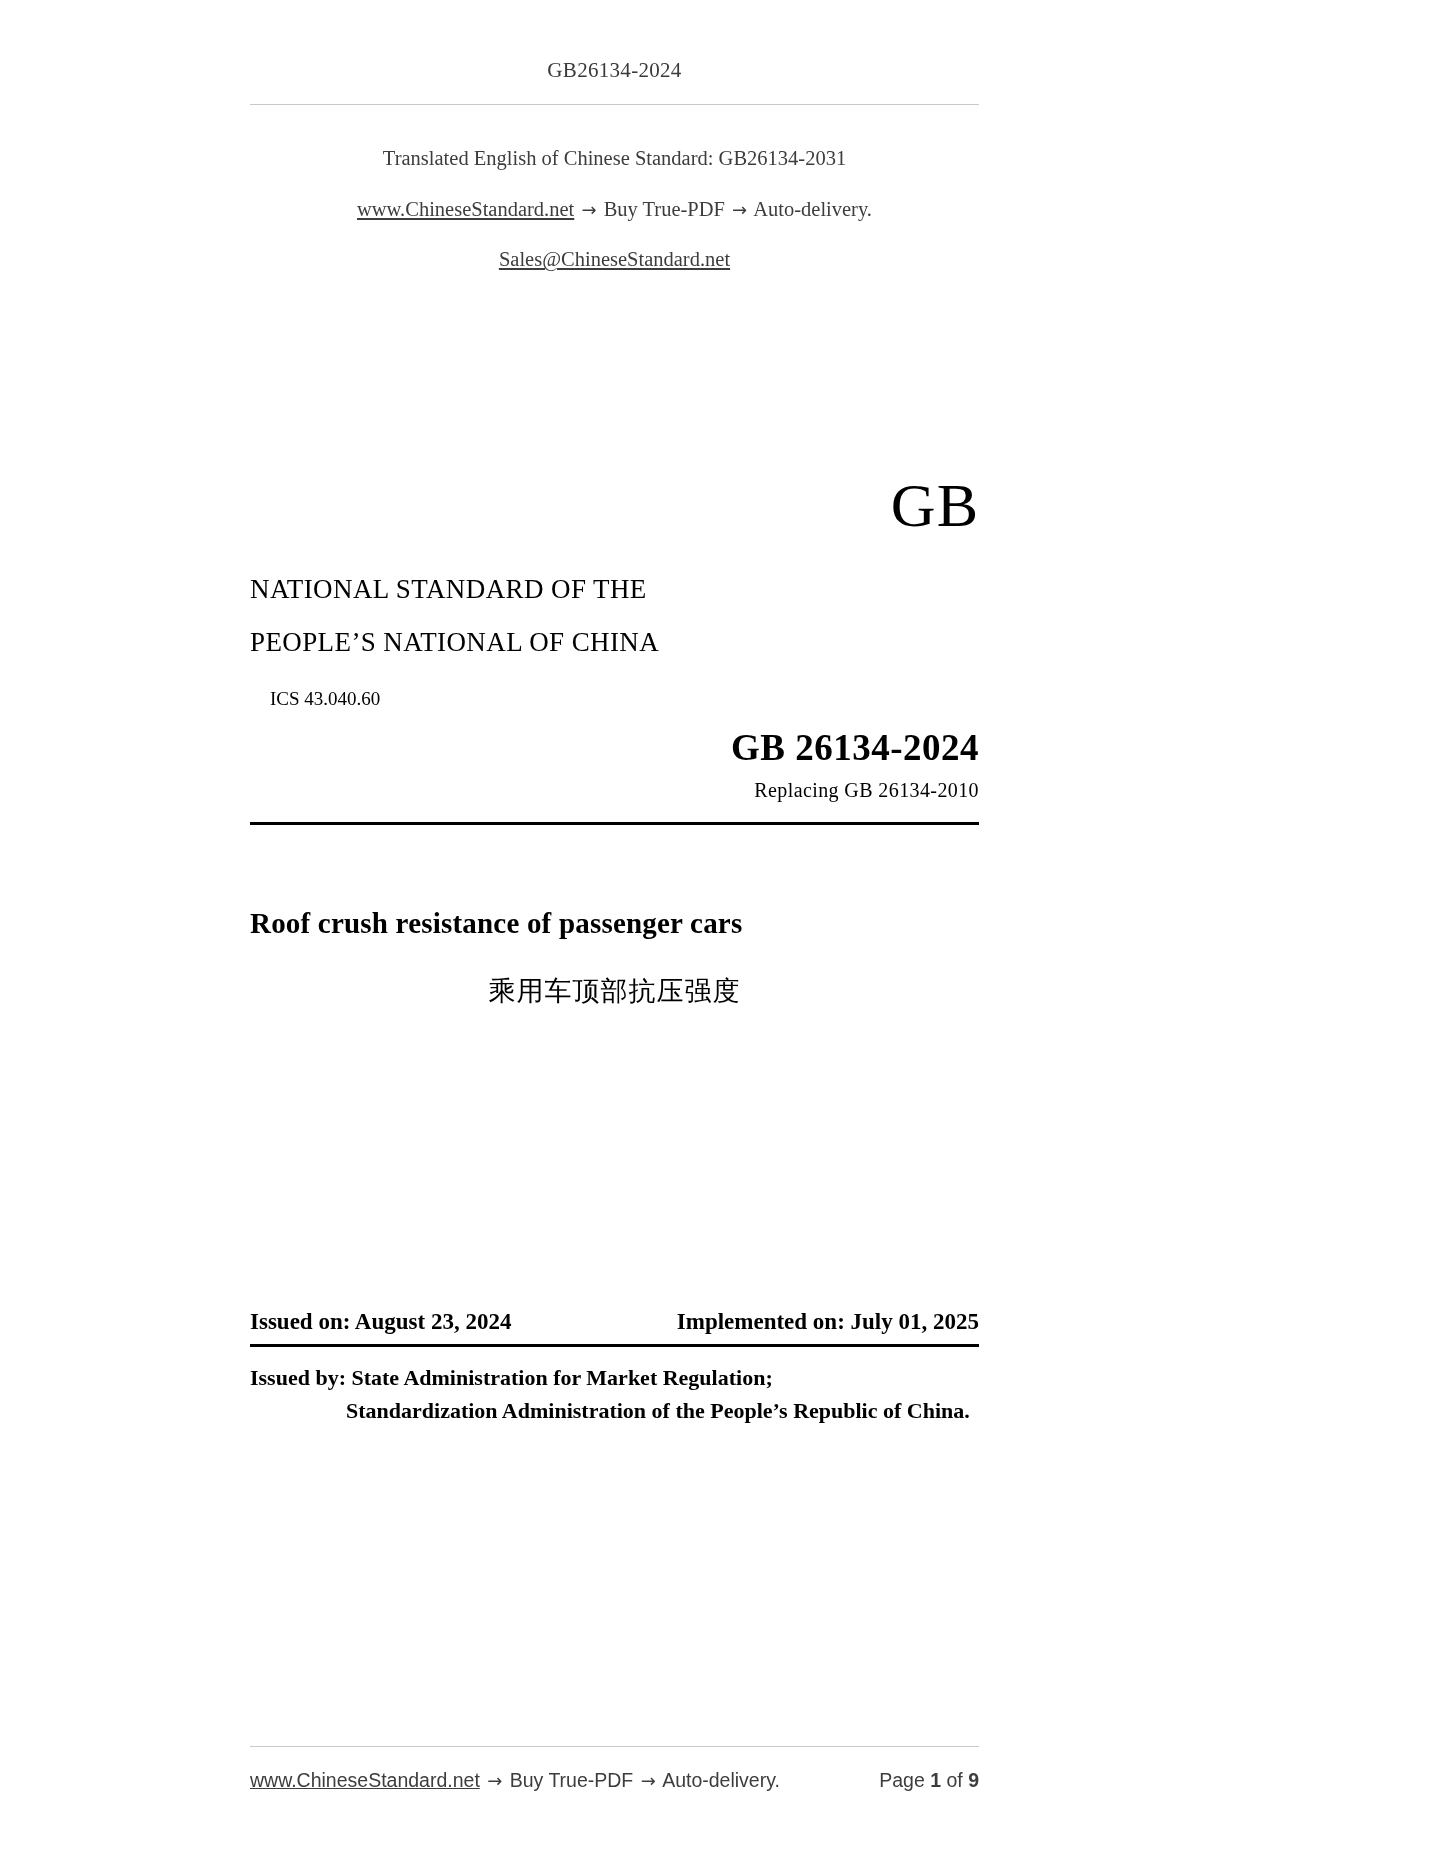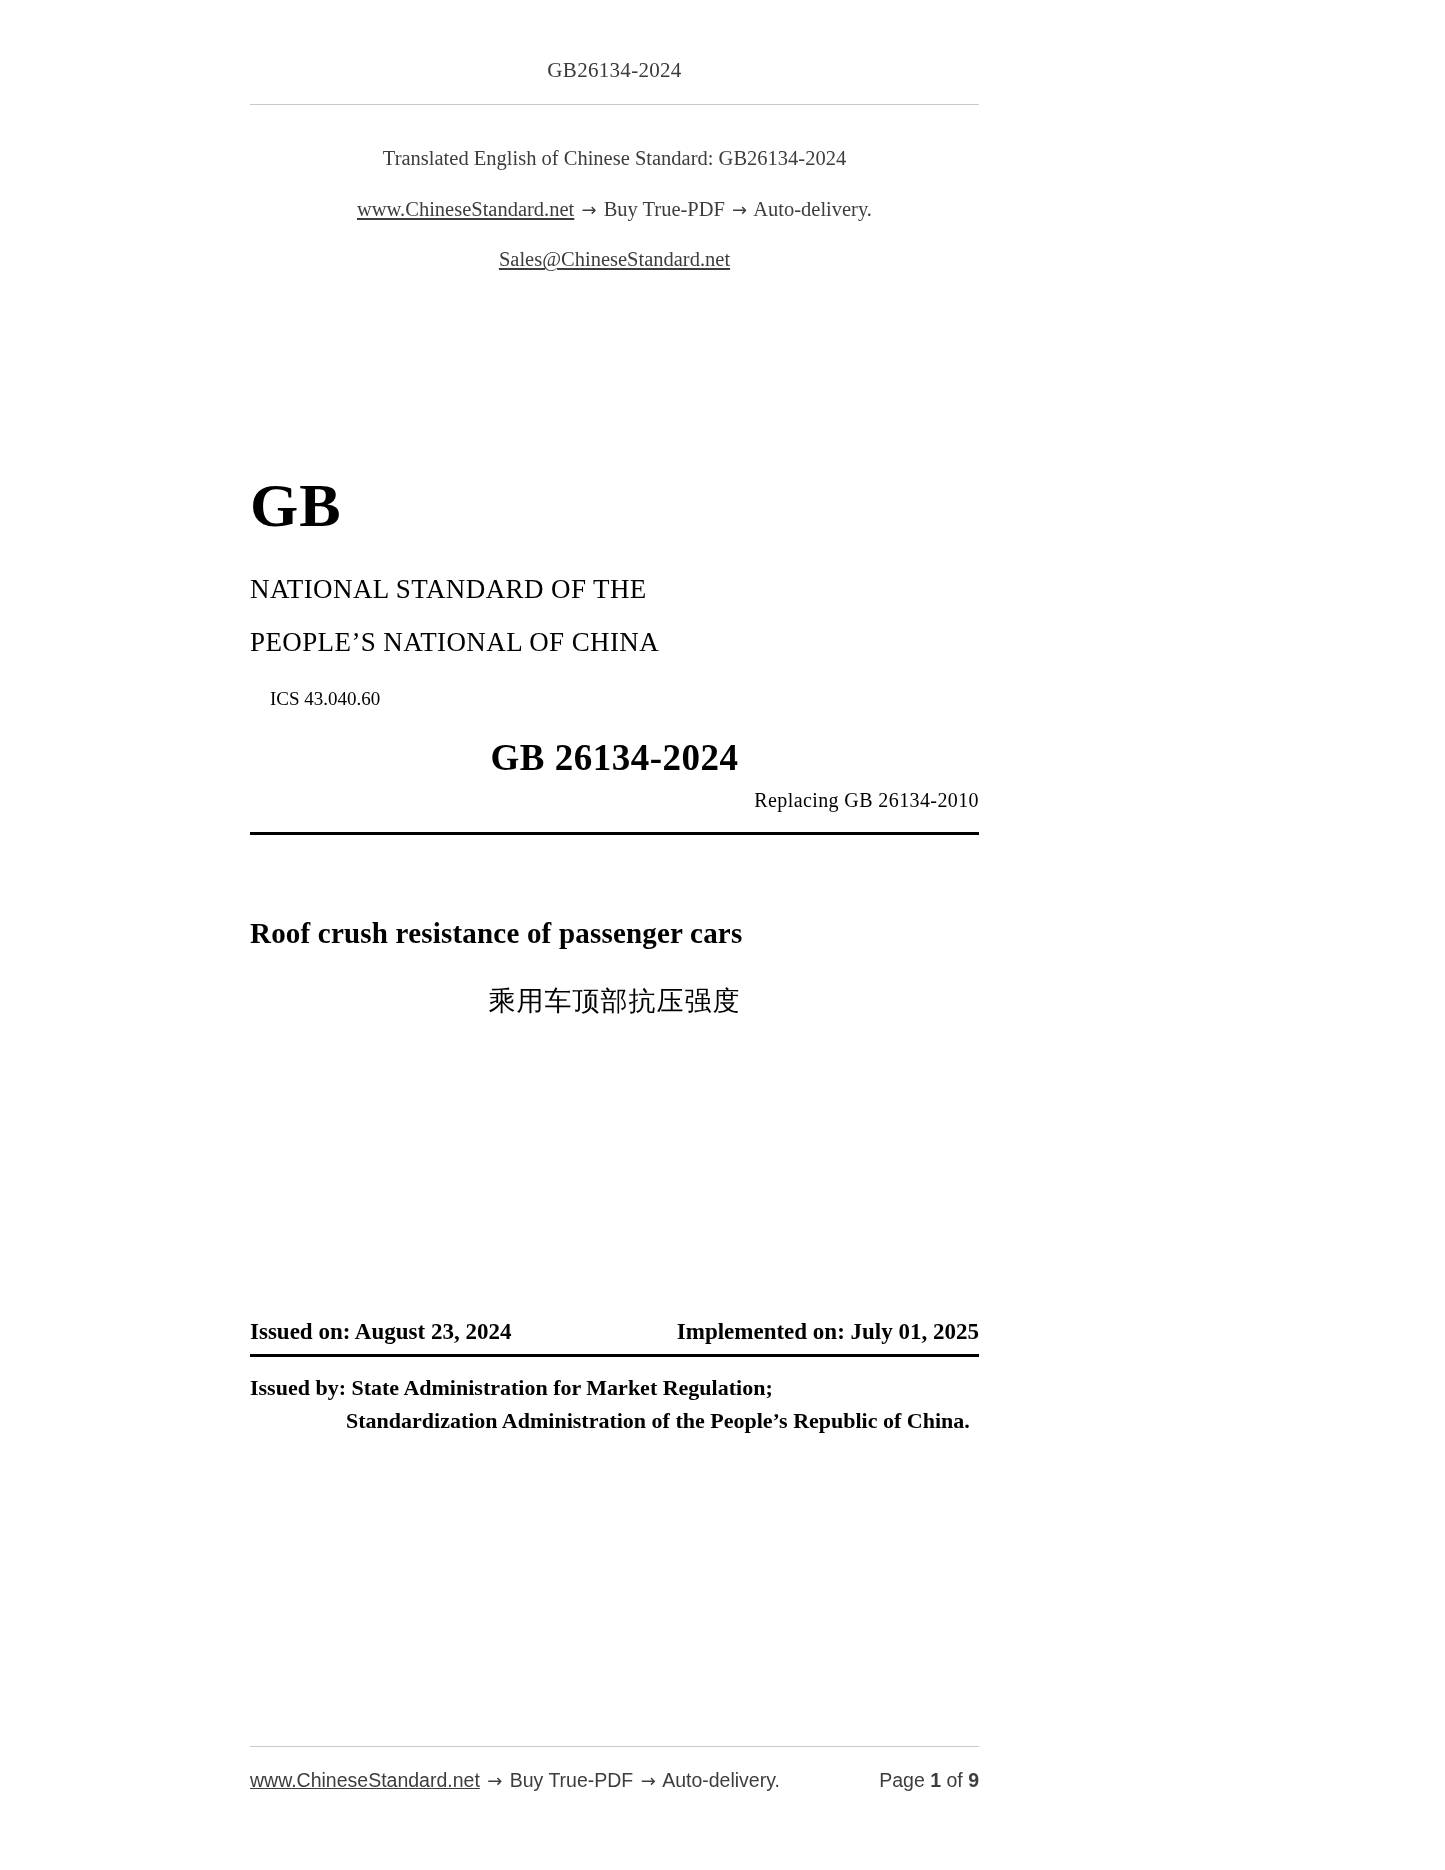--- a/index.html
+++ b/index.html
@@ -53,22 +53,23 @@
     text-decoration: underline;
   }
   .arrow {
     font-family: "DejaVu Sans", sans-serif;
     font-size: 18px;
     padding: 0 2px;
   }
 
   
   .gb-mark {
+    text-align: right;
     font-size: 62px;
-    font-weight: bold;
+    font-weight: normal;
     letter-spacing: 1px;
     margin-top: 200px;
     line-height: 1;
   }
 
   
   .nat-line {
     font-size: 27px;
     margin-top: 38px;
     letter-spacing: 0.4px;
@@ -83,24 +84,24 @@
     margin-top: 30px;
     margin-left: 20px;
   }
   .ccs {
     font-size: 19px;
     margin-top: 24px;
   }
 
   
   .std-no {
-    text-align: center;
+    text-align: right;
     font-size: 37px;
     font-weight: bold;
-    margin-top: 26px;
+    margin-top: 16px;
     letter-spacing: 0.5px;
   }
   .replacing {
     text-align: right;
     font-size: 20px;
     margin-top: 10px;
     letter-spacing: 0.4px;
   }
   .thick-rule {
     border-bottom: 3px solid #000;
@@ -177,21 +178,21 @@
 <body>
 
 <div class="page">
 
   <div class="header">
     <div class="header-title">GB26134-2024</div>
     <div class="header-rule"></div>
   </div>
 
   <div class="promo">
-    <div class="promo-line">Translated English of Chinese Standard: GB26134-2024</div>
+    <div class="promo-line">Translated English of Chinese Standard: GB26134-2031</div>
     <div class="promo-line">
       <span class="u">www.ChineseStandard.net</span>
       <span class="arrow">→</span>
       <span>Buy True-PDF</span>
       <span class="arrow">→</span>
       <span>Auto-delivery.</span>
     </div>
     <div class="promo-line">
       <span class="u">Sales@ChineseStandard.net</span>
     </div>

